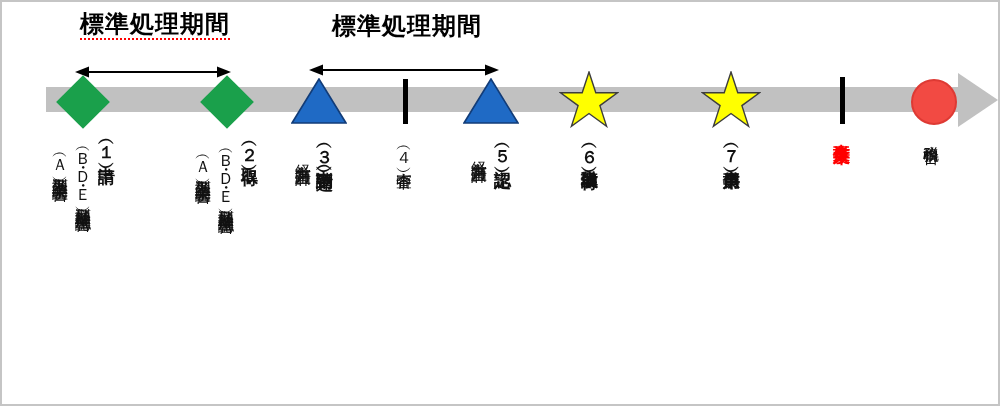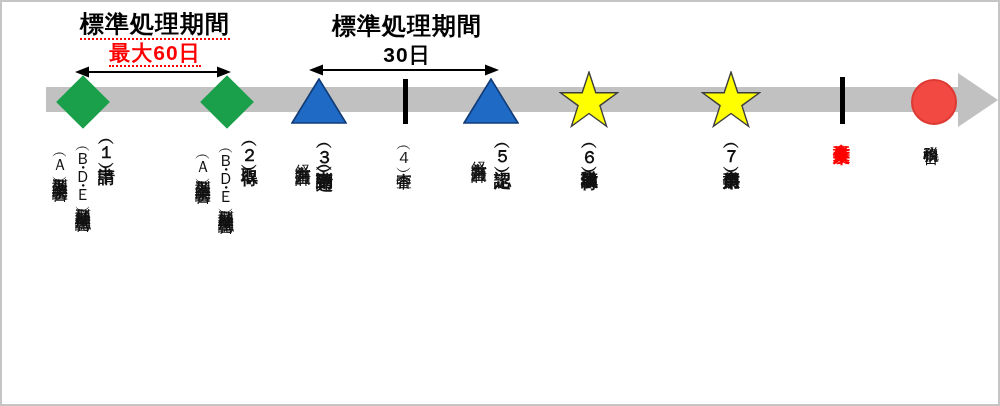--- a/index.html
+++ b/index.html
@@ -45,25 +45,23 @@
   .vcol.b{font-weight:700;font-size:17px;}
   .vcol.red{color:var(--red-text);}
 </style>
 </head>
 <body>
 
 <div class="canvas">
 
   <div class="period first" style="left:68px;top:7px;">
     <div class="l1"><span class="squiggle">標準処理期間</span></div>
-    <div class="l2"><span class="squiggle">最大60日</span></div>
   </div>
   <div class="period" style="left:320px;top:9px;">
     <div class="l1"><span>標準処理期間</span></div>
-    <div class="l2"><span>30日</span></div>
   </div>
 
   <svg class="arrow-svg" style="left:73px;top:62px;" width="156" height="16" viewBox="0 0 156 16">
     <line x1="8" y1="8" x2="148" y2="8" stroke="#000" stroke-width="2.2"></line>
     <polygon points="0,8 14,2.5 14,13.5" fill="#000"></polygon>
     <polygon points="156,8 142,2.5 142,13.5" fill="#000"></polygon>
   </svg>
   <svg class="arrow-svg" style="left:307px;top:60px;" width="190" height="16" viewBox="0 0 190 16">
     <line x1="8" y1="8" x2="182" y2="8" stroke="#000" stroke-width="2.2"></line>
     <polygon points="0,8 14,2.5 14,13.5" fill="#000"></polygon>

